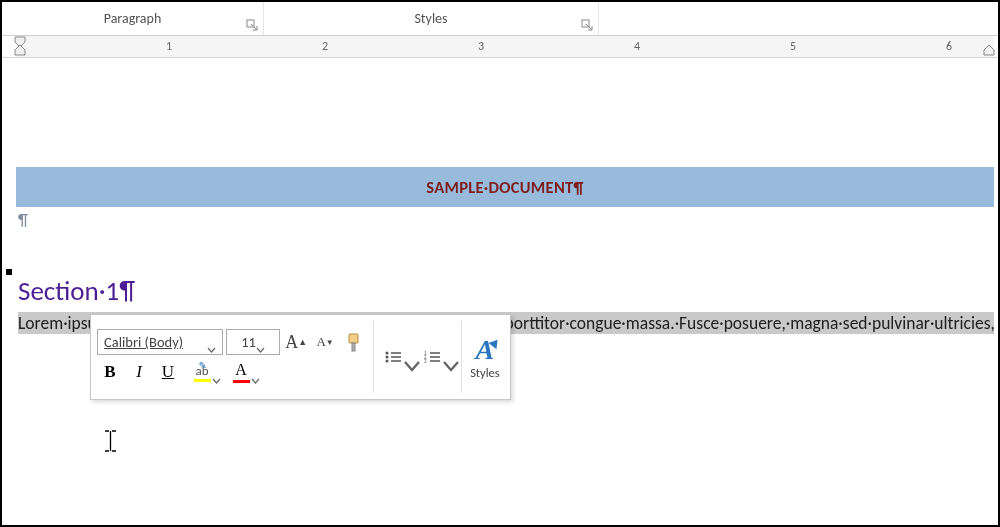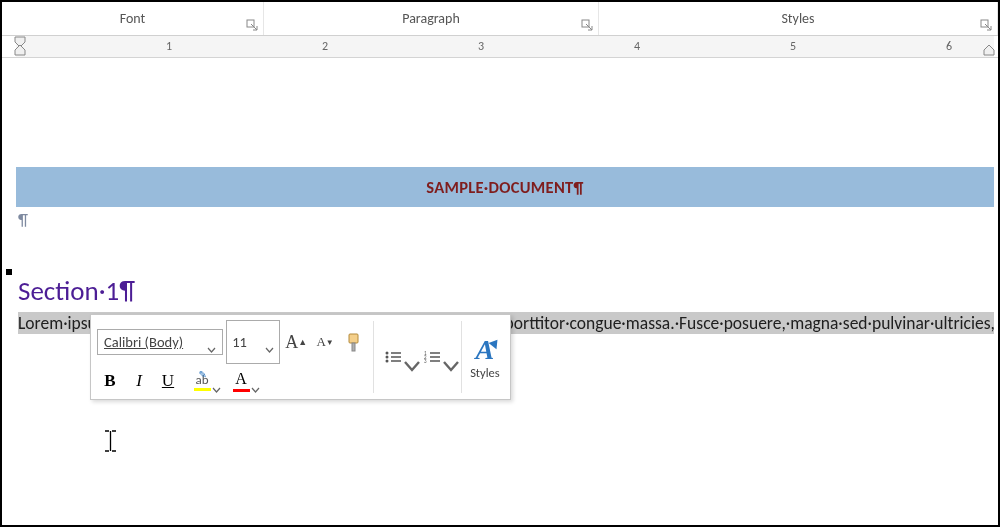--- a/index.html
+++ b/index.html
@@ -147,25 +147,25 @@
   align-items: center;
   padding: 0 6px;
   font-size: 14.5px;
   color: #444;
   gap: 24px;
   background: #fff;
   text-decoration: underline;
 }
 .font-size-select {
   border: 1px solid #ababab;
-  height: 44px;
+  height: 26px;
   width: 54px;
   display: flex;
   align-items: center;
-  justify-content: space-between;
+  justify-content: center;
   padding: 0 5px;
   font-size: 14.5px;
   color: #444;
   background: #fff;
 }
 .btn {
   width: 26px;
   height: 26px;
   display: flex;
   align-items: center;
@@ -225,29 +225,20 @@
   top: 267px;
   width: 6px;
   height: 6px;
   background: #000;
 }
 </style>
 </head>
 <body>
 
 <div class="ribbon-labels">
-  <div class="ribbon-group">
-    <span>Font</span>
-    <span class="dialog-launcher">
-      <svg viewBox="0 0 13 13">
-          <rect x="1" y="1" width="7" height="7" fill="none" stroke="#888" stroke-width="1"></rect>
-          <path d="M5 5 L11 11 M11 7 L11 11 L7 11" fill="none" stroke="#888" stroke-width="1"></path>
-        </svg>
-    </span>
-  </div>
   <div class="ribbon-group">
     <span>Paragraph</span>
     <span class="dialog-launcher">
       <svg viewBox="0 0 13 13">
           <rect x="1" y="1" width="7" height="7" fill="none" stroke="#888" stroke-width="1"></rect>
           <path d="M5 5 L11 11 M11 7 L11 11 L7 11" fill="none" stroke="#888" stroke-width="1"></path>
         </svg>
     </span>
   </div>
   <div class="ribbon-group">

